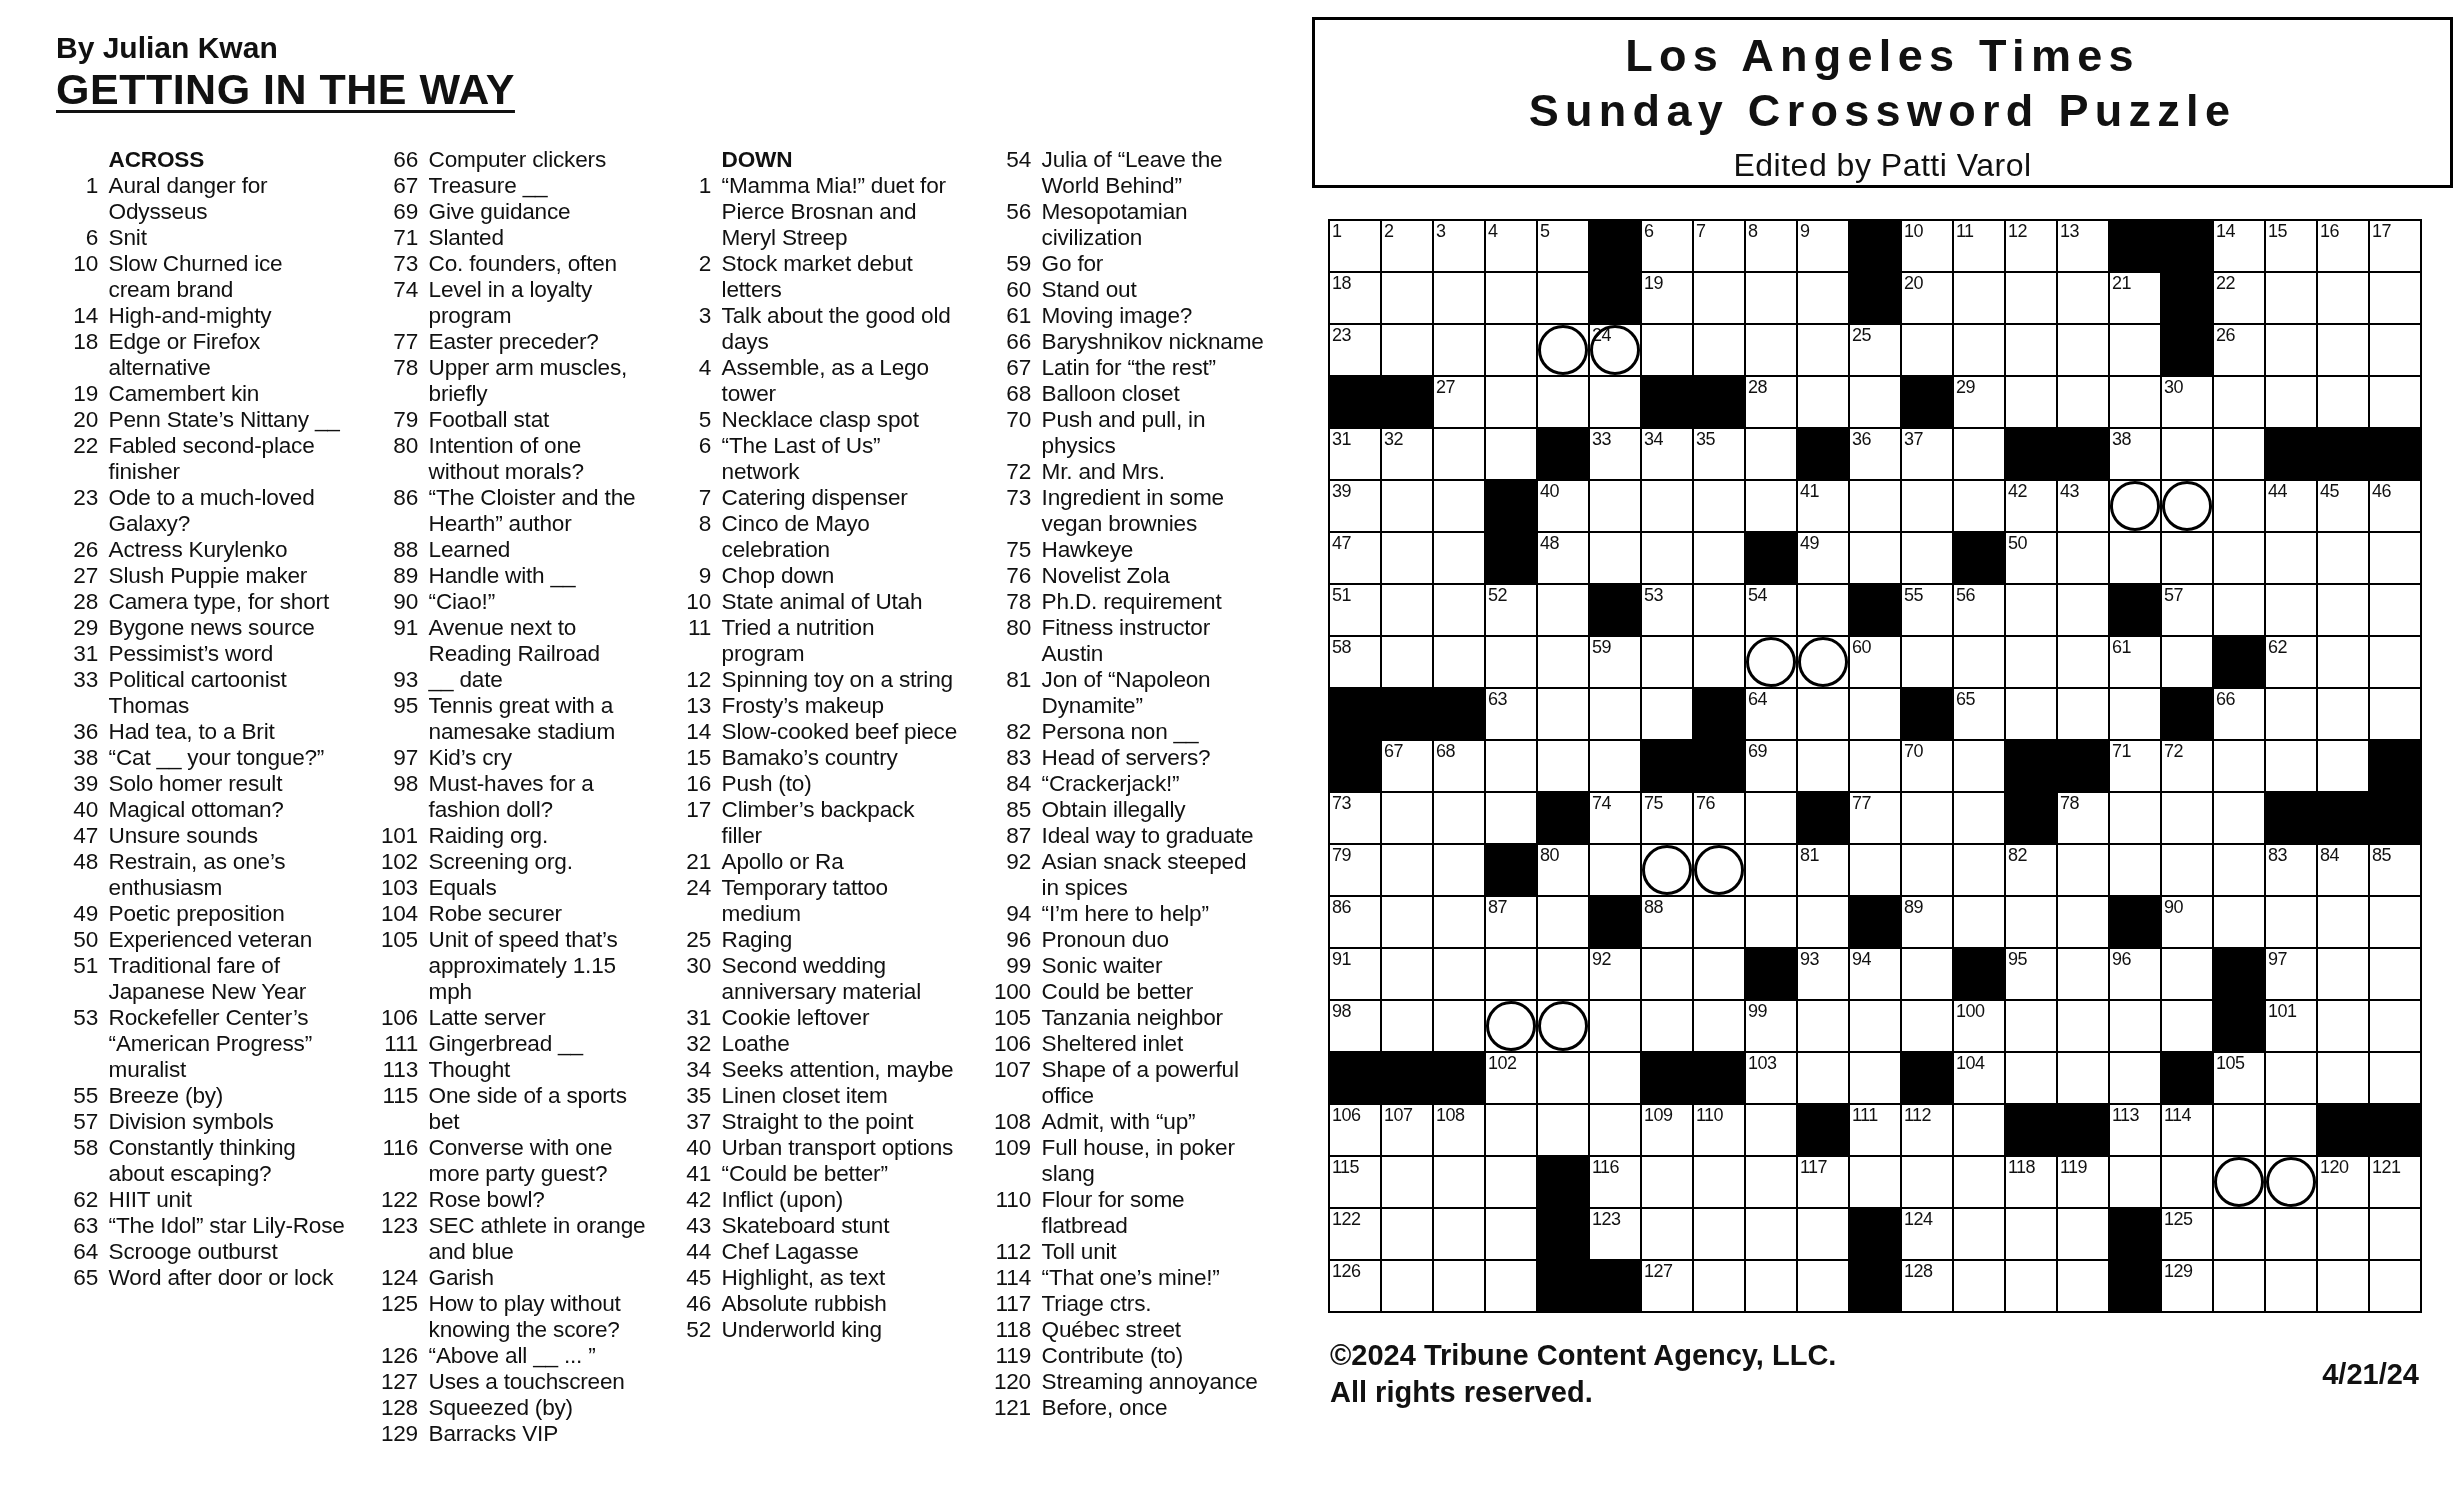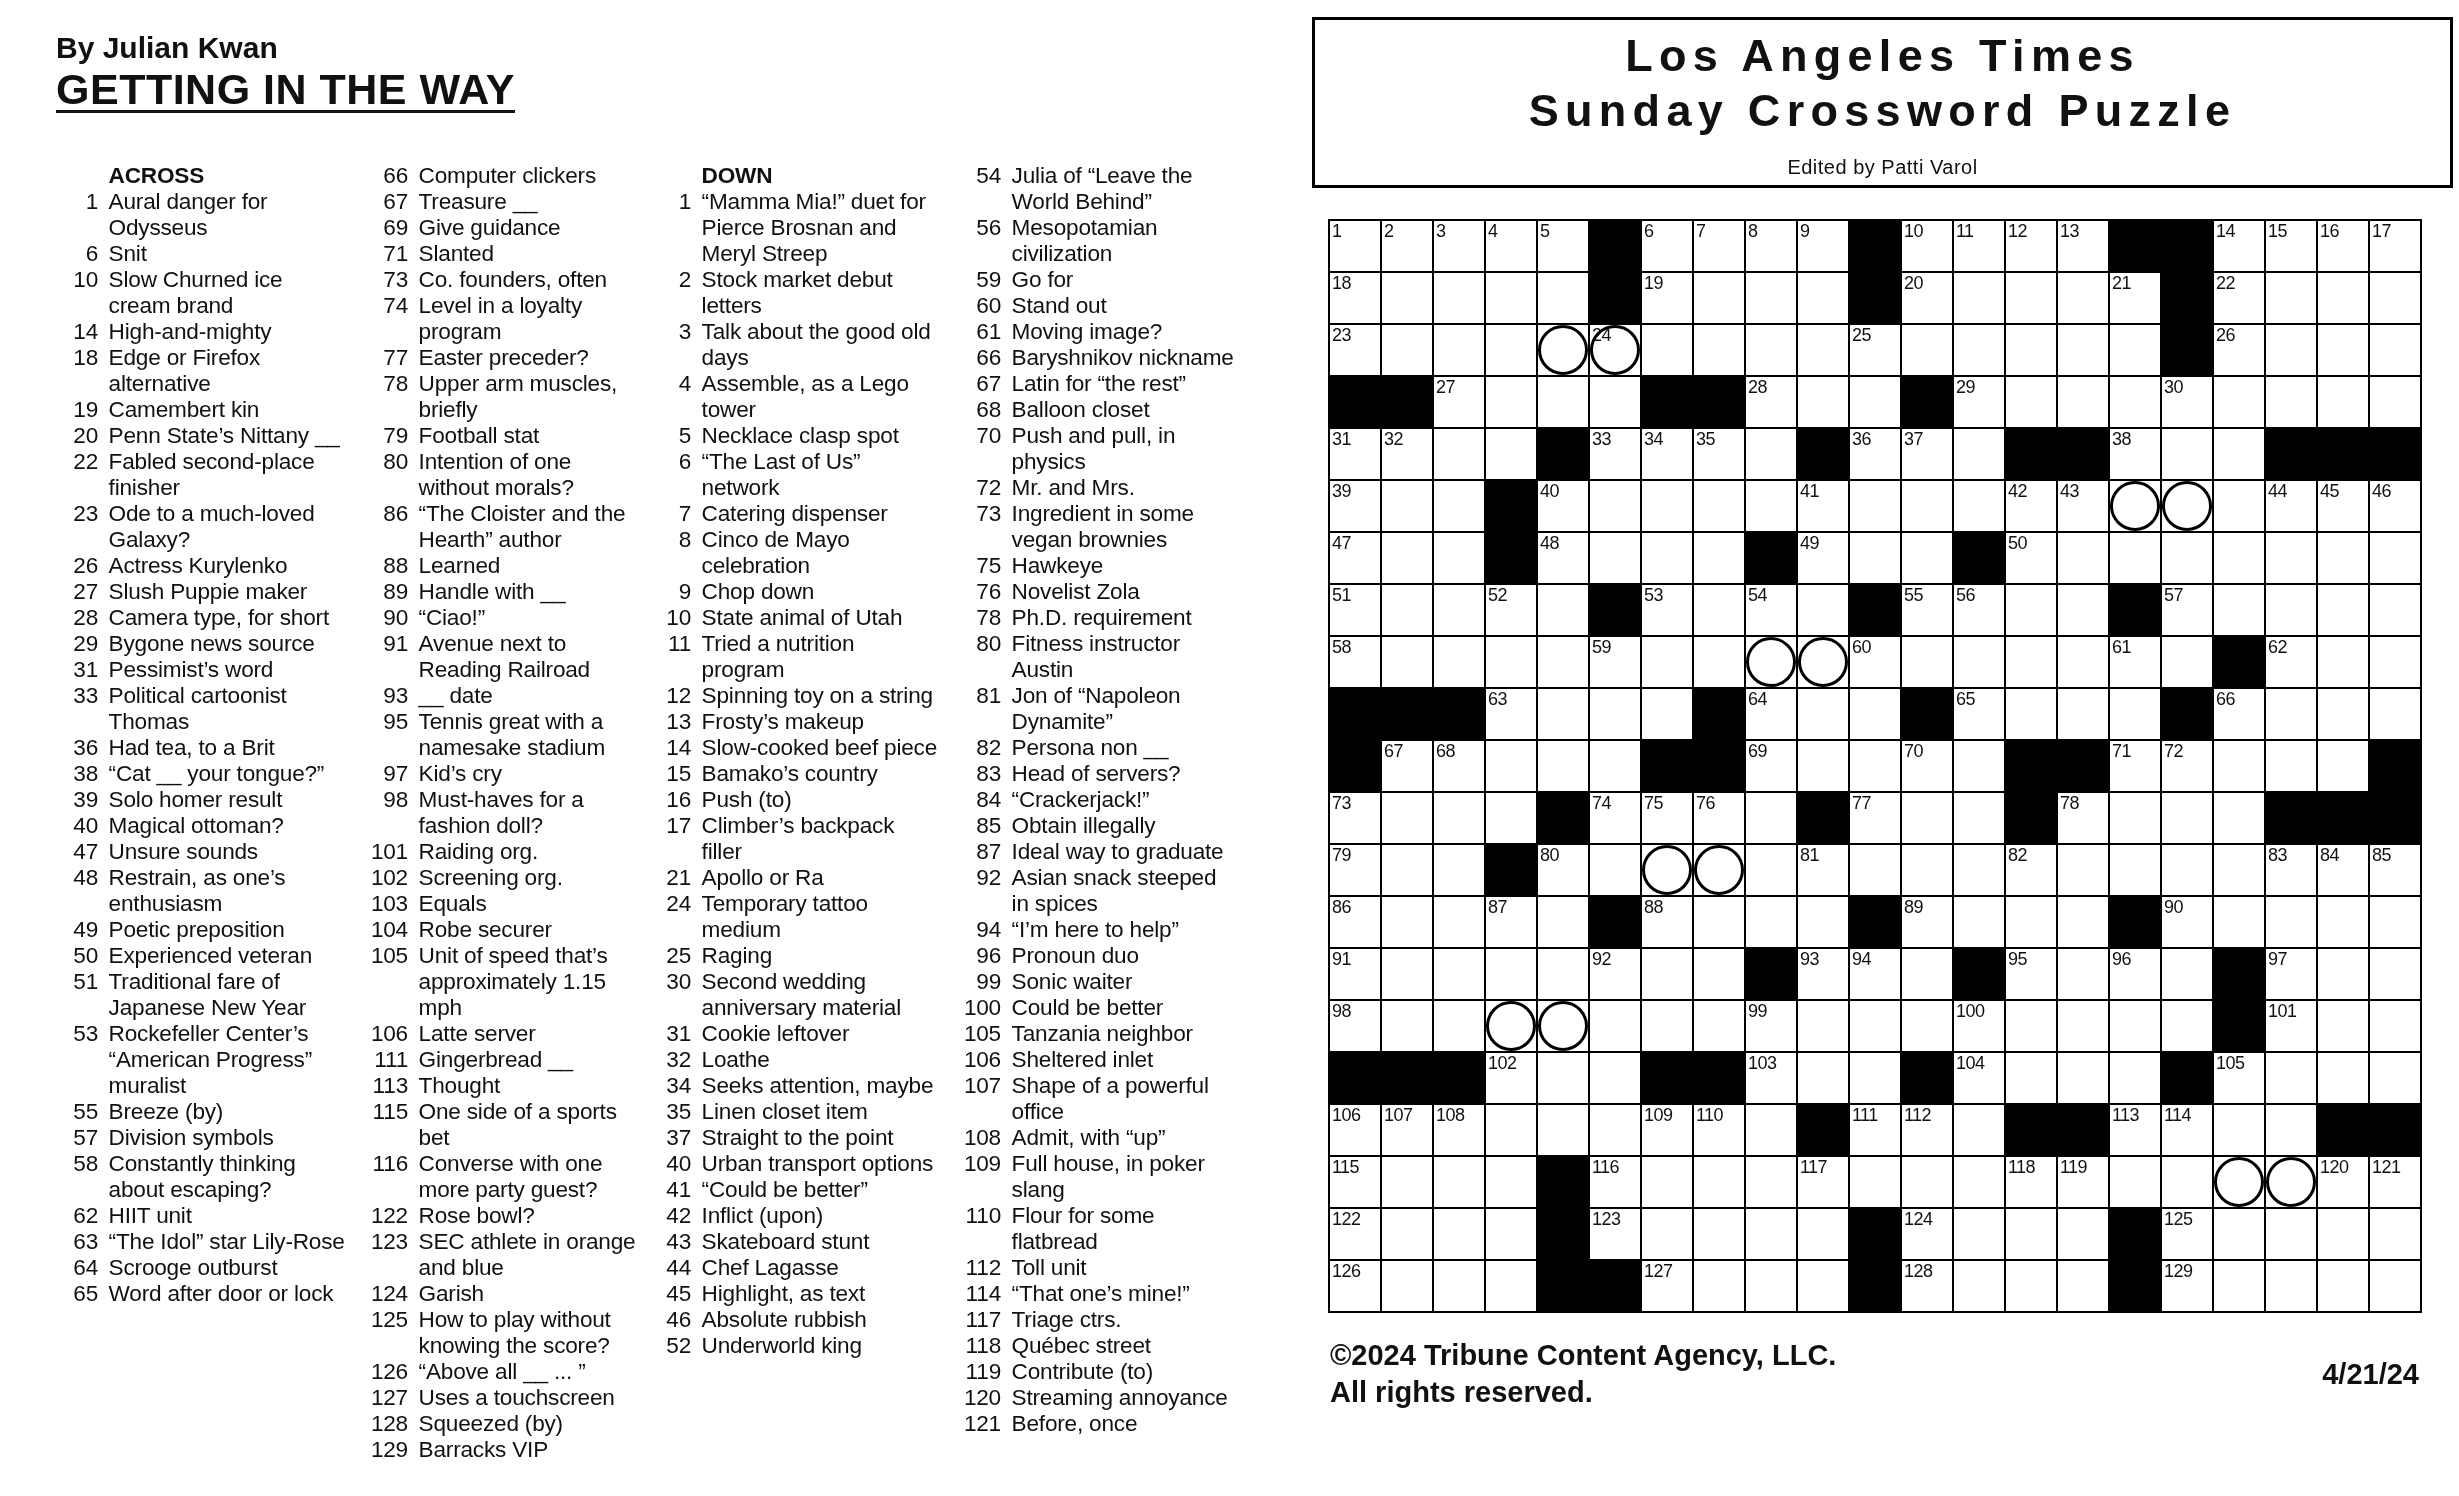--- a/index.html
+++ b/index.html
@@ -4,39 +4,39 @@
 <style>
   html,body{margin:0;padding:0;background:#fff;}
   #page{position:relative;width:2459px;height:1497px;background:#ffffff;overflow:hidden;
         font-family:"Liberation Sans","DejaVu Sans",sans-serif;color:#111;}
 
   
   #left{position:absolute;left:56px;top:19px;width:1249px;}
   #title{font-size:43px;font-weight:bold;letter-spacing:0.5px;
          text-decoration:underline;text-decoration-thickness:2.9px;text-underline-offset:5.8px;}
   #byline{font-size:30px;font-weight:bold;margin-top:11.5px;}
-  #cluecols{display:flex;gap:12px;margin-top:49px;}
+  #cluecols{display:flex;gap:22px;margin-top:33px;}
   .clue-col{flex:0 0 auto;}
   .clue-col:nth-child(1){width:290px}
   .clue-col:nth-child(2){width:288px}
   .clue-col:nth-child(3){width:281px}
   .clue-col:nth-child(4){width:284px}
   .clue-item{display:flex;align-items:flex-start;font-size:22.6px;line-height:26px;letter-spacing:-0.2px;}
   .clue-num{flex:0 0 42px;text-align:right;padding-right:10.6px;}
   .clue-col:nth-child(2) .clue-num{flex-basis:50px}
   .clue-col:nth-child(3) .clue-num{flex-basis:33px}
   .clue-col:nth-child(4) .clue-num{flex-basis:50px}
   .clue-text{flex:1;}
   .clue-item.header .clue-text{font-weight:bold;}
 
   
   #panelbox{position:absolute;left:1312px;top:17.3px;width:1141px;height:171px;border:3.8px solid #000;
             box-sizing:border-box;text-align:center;padding-top:8px;}
   .panel-title{font-size:45px;font-weight:bold;letter-spacing:0.14em;line-height:55px;}
-  #editedby{font-size:20px;margin-top:18px;letter-spacing:0.5px;}
+  #editedby{font-size:32px;margin-top:9px;letter-spacing:0.5px;}
 
   
   #grid{position:absolute;left:1328px;top:219px;display:grid;grid-template-columns:repeat(21,52px);
         grid-auto-rows:52px;border:1.9px solid #000;width:fit-content;background:#fff;}
   .cell{position:relative;box-sizing:border-box;border:1px solid #000;background:#fff;}
   .cell.black{background:#000;}
   .cellnum{position:absolute;top:0;left:1.9px;font-size:18px;line-height:21px;letter-spacing:-0.5px;}
   .circle{position:absolute;inset:0;border:3.8px solid #000;border-radius:50%;box-sizing:border-box;}
 
   

